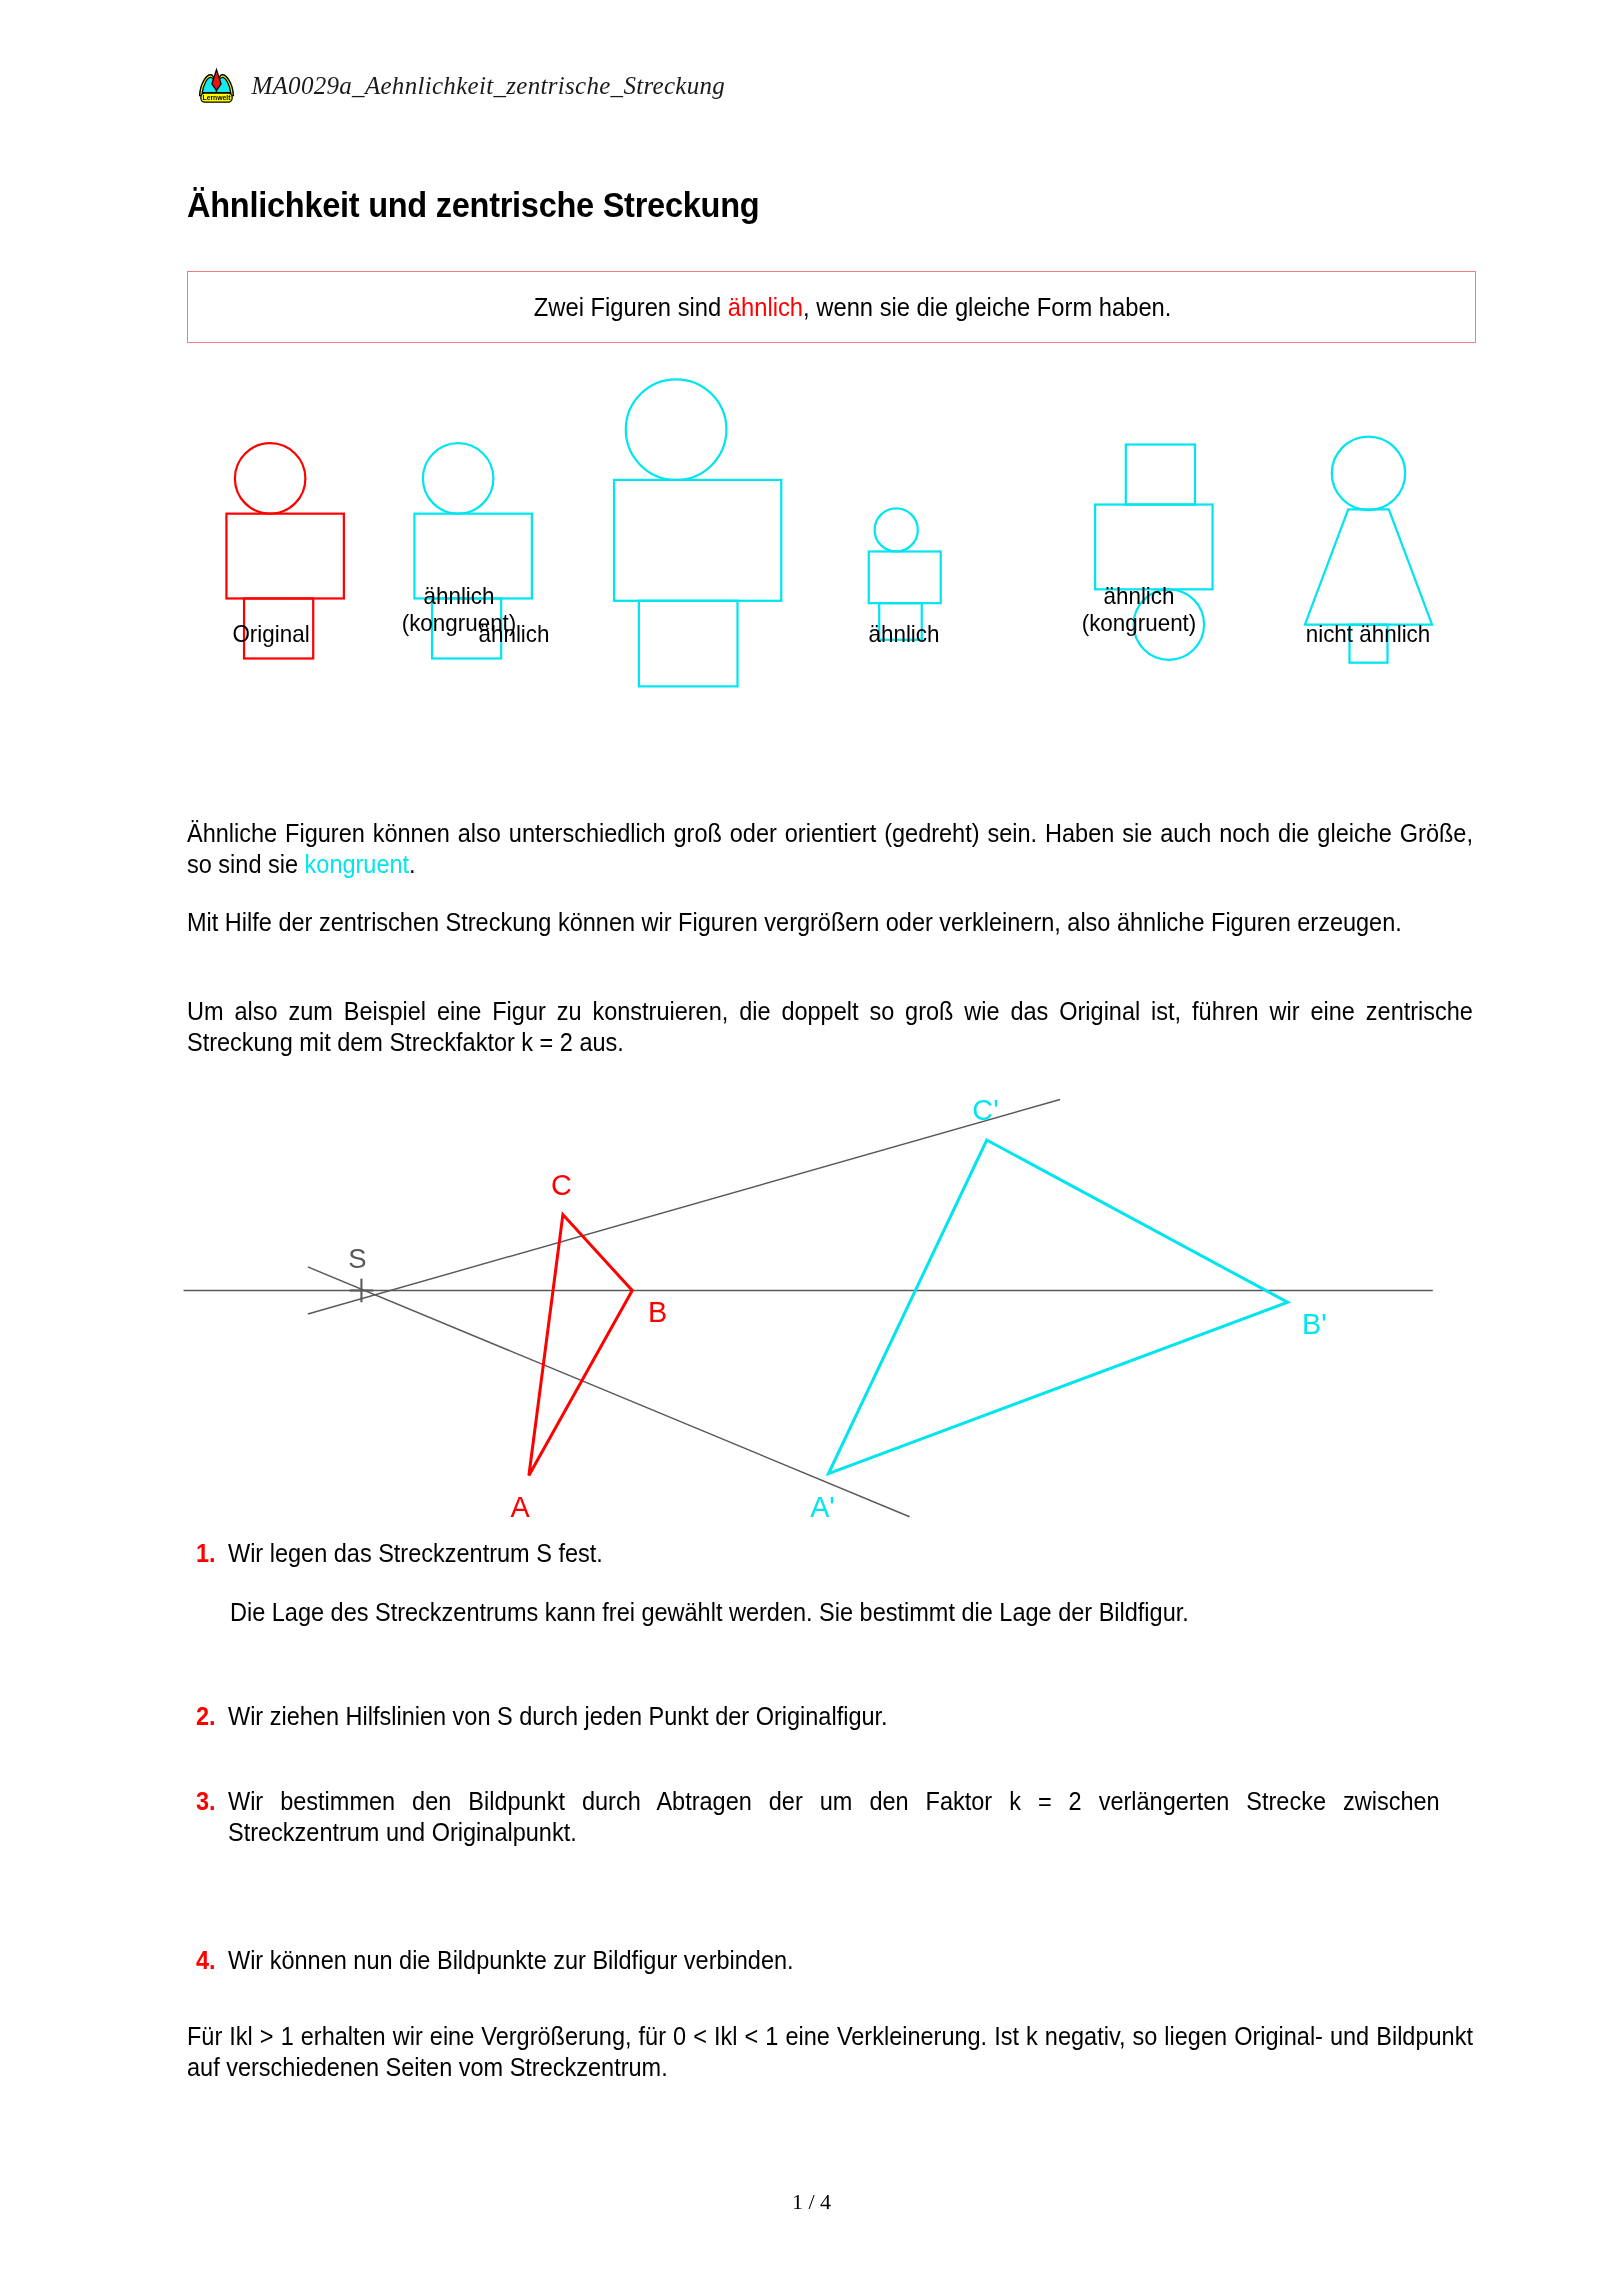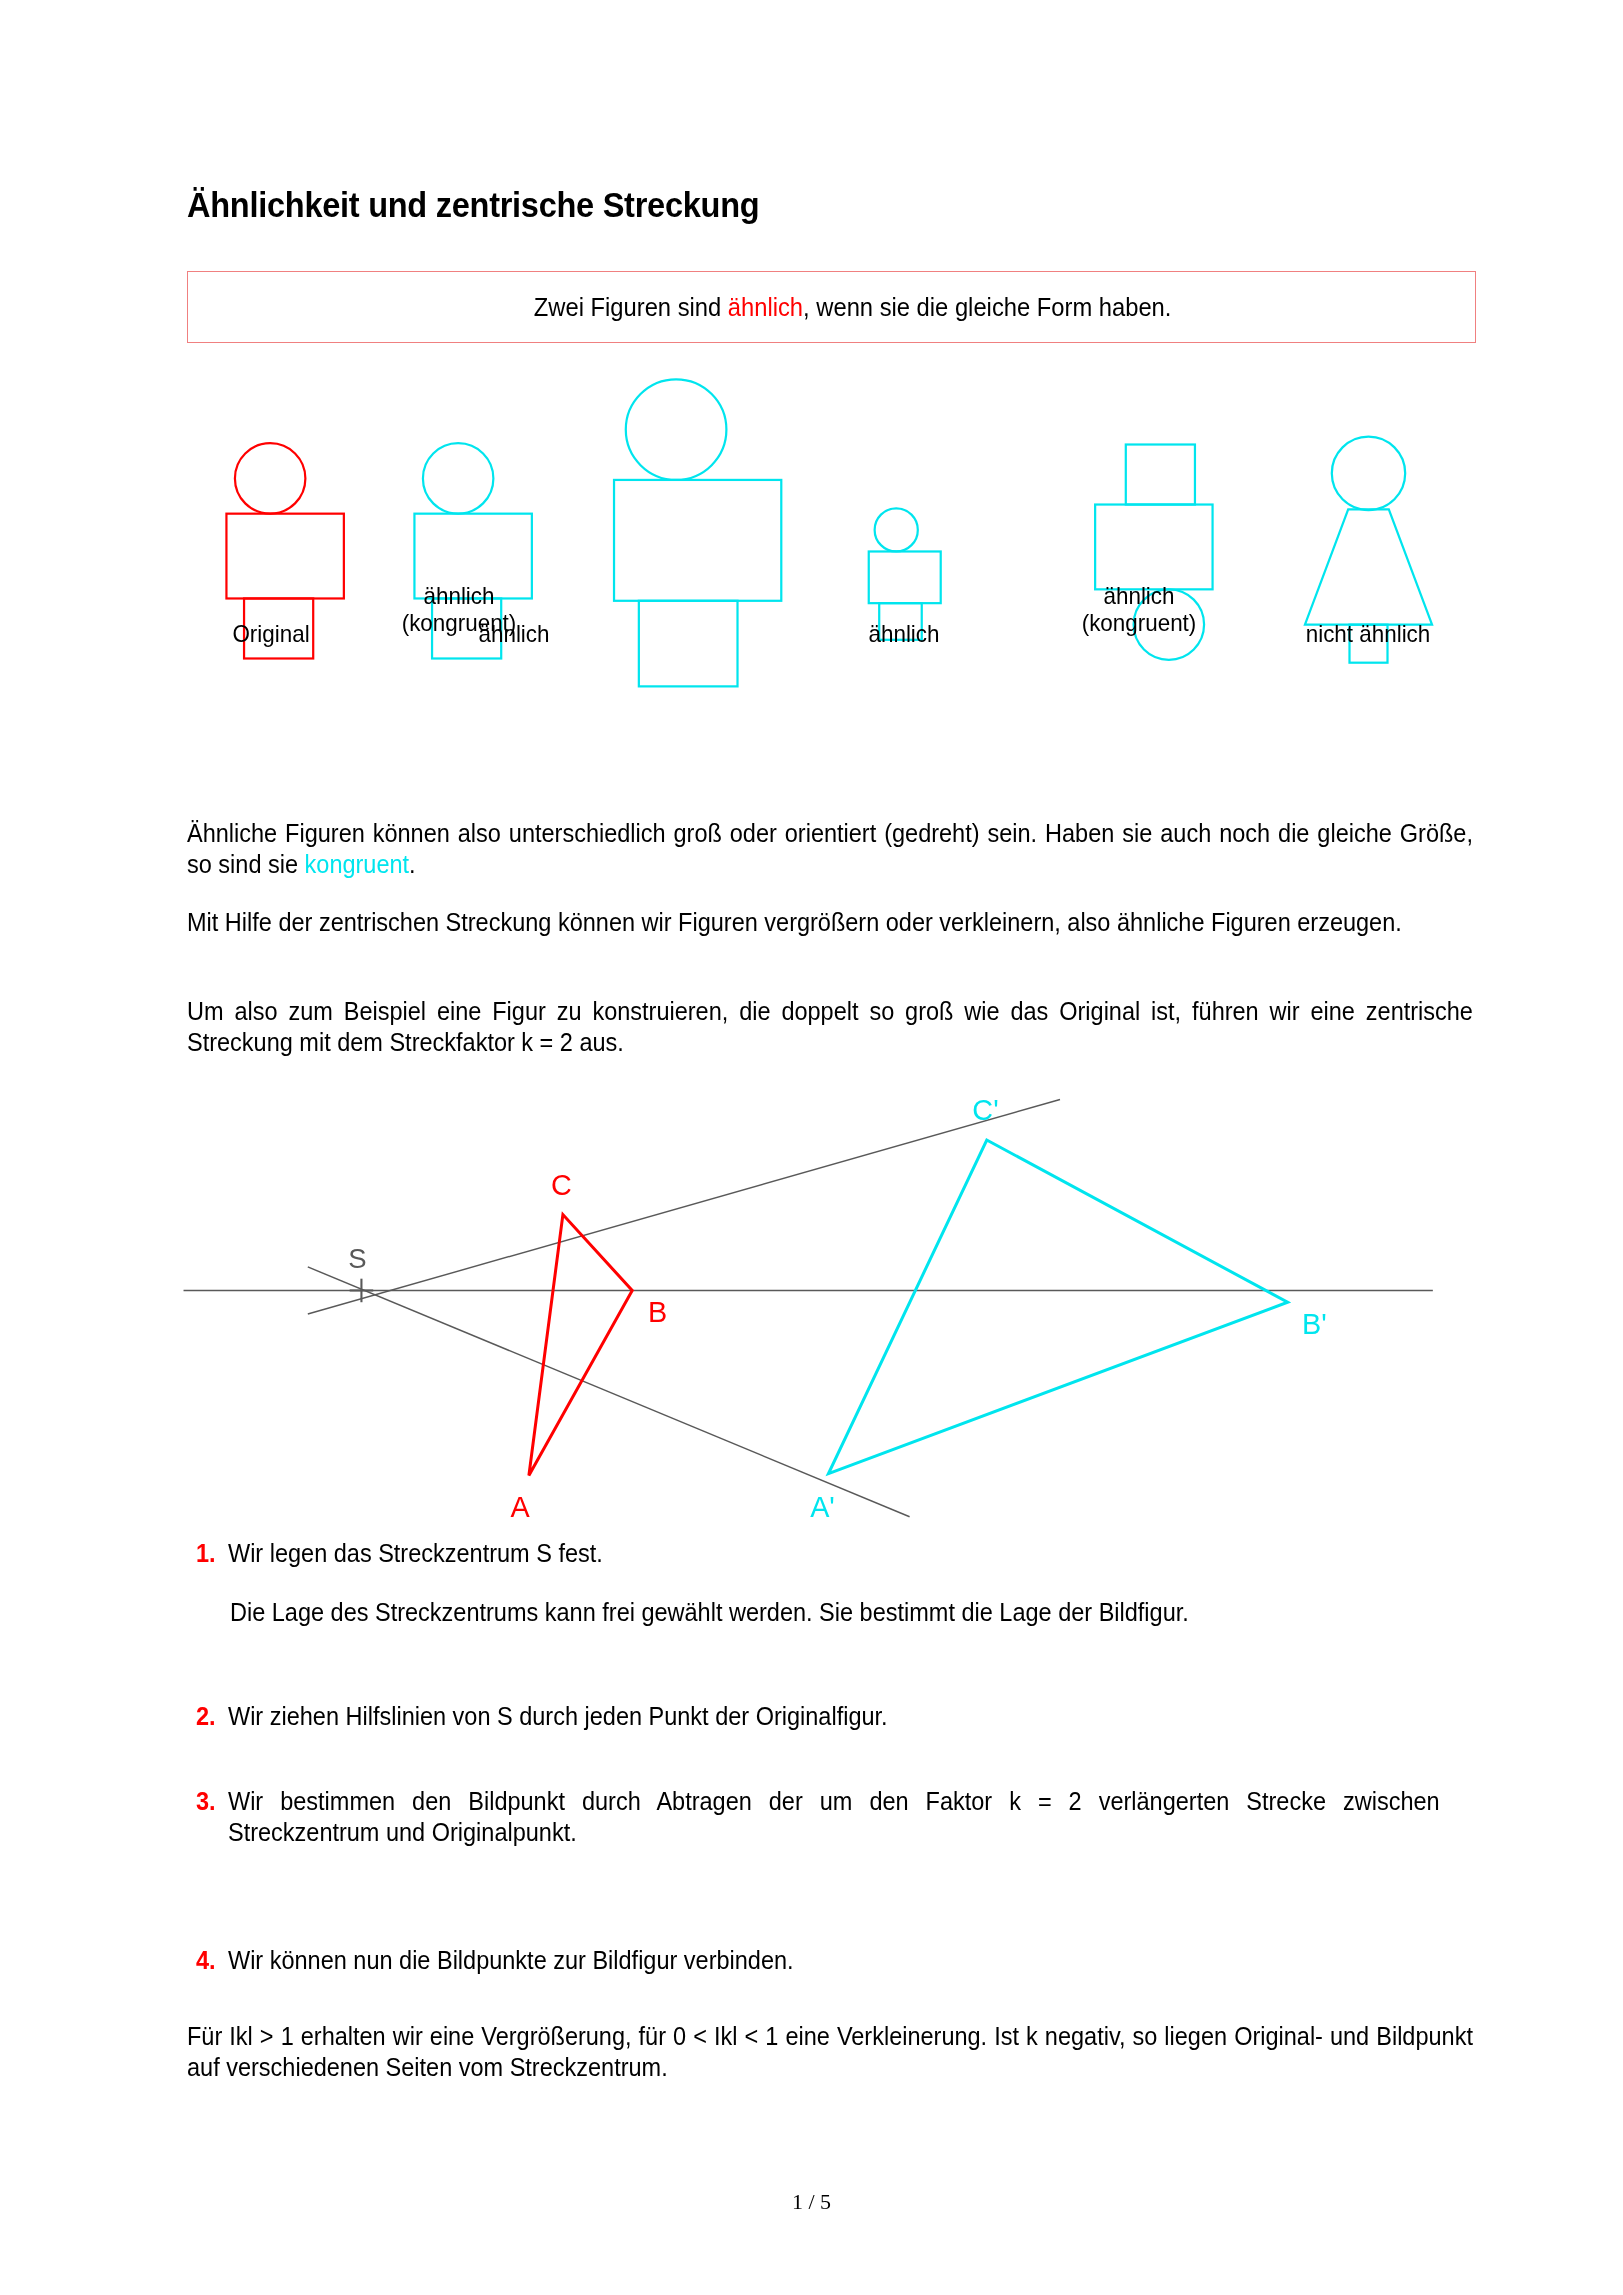--- a/index.html
+++ b/index.html
@@ -73,20 +73,33 @@
   .footer{
     position:absolute;left:0;top:2189px;width:1623px;text-align:center;
     font-family:"Liberation Serif","DejaVu Serif",serif;font-size:22px;
   }
 </style>
 </head>
 <body>
 
 <div class="page">
 
+  <div class="header">
+    <div class="logo">
+      <svg width="41" height="39" viewBox="0 0 62 60">
+        <path d="M5 44 C6 24 16 12 22 12 C27 12 29 20 31 27 C33 20 35 12 40 12 C46 12 56 24 57 44 Z" fill="#ffff00" stroke="#000" stroke-width="2.2"></path>
+        <path d="M9 40 C11 26 17 16 22 16 C26 16 29 23 31 31 L31 40 Z" fill="#18e8f0" stroke="#000" stroke-width="2"></path>
+        <path d="M53 40 C51 26 45 16 40 16 C36 16 33 23 31 31 L31 40 Z" fill="#18e8f0" stroke="#000" stroke-width="2"></path>
+        <path d="M31 4 L38 26 L31 36 L24 26 Z" fill="#ee1111" stroke="#000" stroke-width="2"></path>
+        <rect x="7" y="40" width="48" height="14" rx="6" fill="#ffff00" stroke="#000" stroke-width="2"></rect>
+        <text x="31" y="51.2" font-family="Liberation Sans, sans-serif" font-size="10.5" font-weight="bold" text-anchor="middle" fill="#000">Lernwelt</text>
+      </svg>
+    </div>
+    <div class="header-title">MA0029a_Aehnlichkeit_zentrische_Streckung</div>
+  </div>
 
   <div class="doc-title">Ähnlichkeit und zentrische Streckung</div>
 
   <div class="defbox">
     <div class="defbox-text">
       <span>Zwei Figuren sind </span><span class="hl-red">ähnlich</span><span>, wenn sie die gleiche Form haben.</span>
     </div>
   </div>
 
   <div class="figures">
@@ -212,16 +225,16 @@
   </div>
 
 
   <div class="li" style="left:196px;top:1945px;">
     <span class="num">4.</span>
     <span class="txt">Wir können nun die Bildpunkte zur Bildfigur verbinden.</span>
   </div>
 
   <div class="para just" style="left:187px;top:2021px;">Für Ikl &gt; 1 erhalten wir eine Vergrößerung, für 0 &lt; Ikl &lt; 1 eine Verkleinerung. Ist k negativ, so liegen Original- und Bildpunkt auf verschiedenen Seiten vom Streckzentrum.</div>
 
-  <div class="footer">1 / 5</div>
+  <div class="footer">1 / 4</div>
 
 </div>
 
 
 </body></html>

